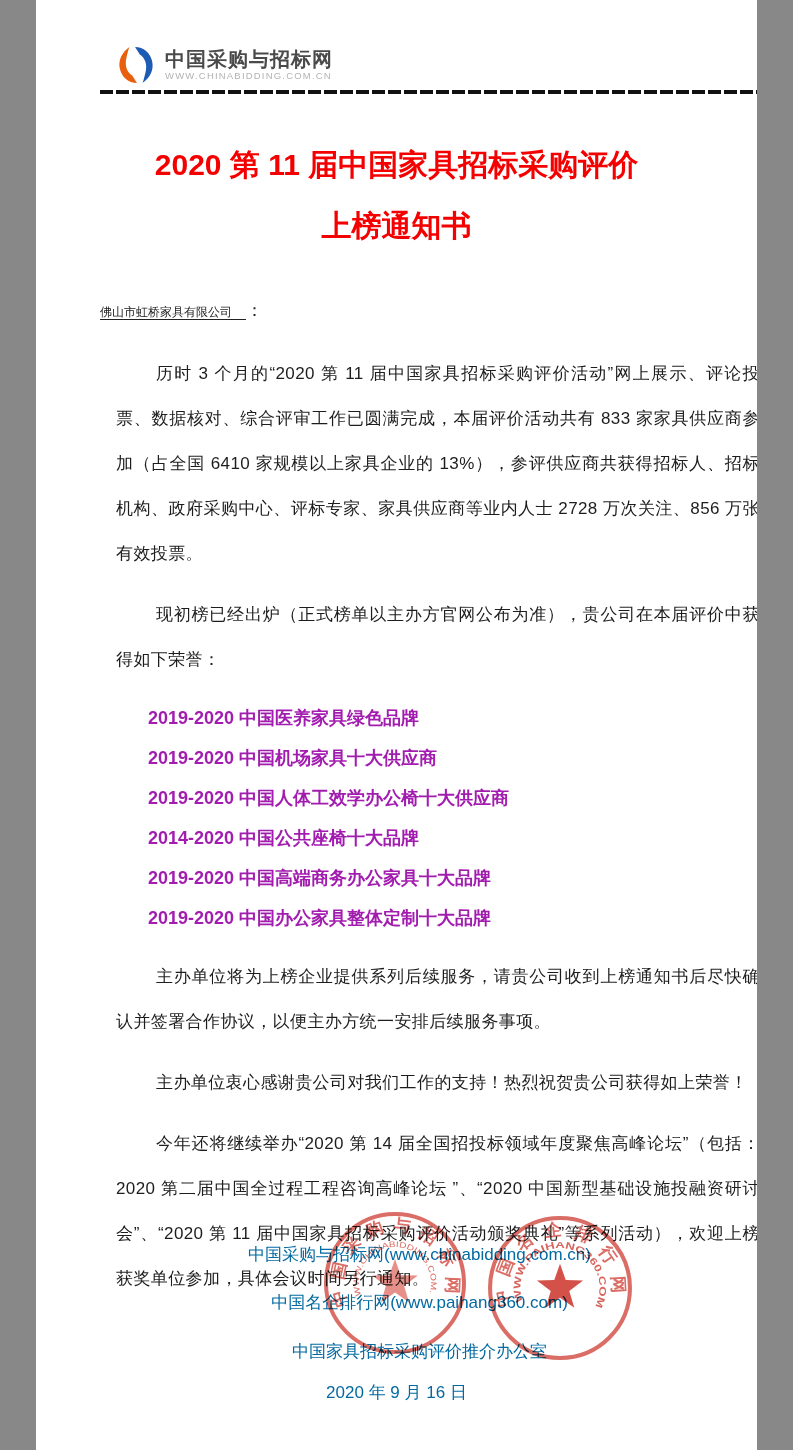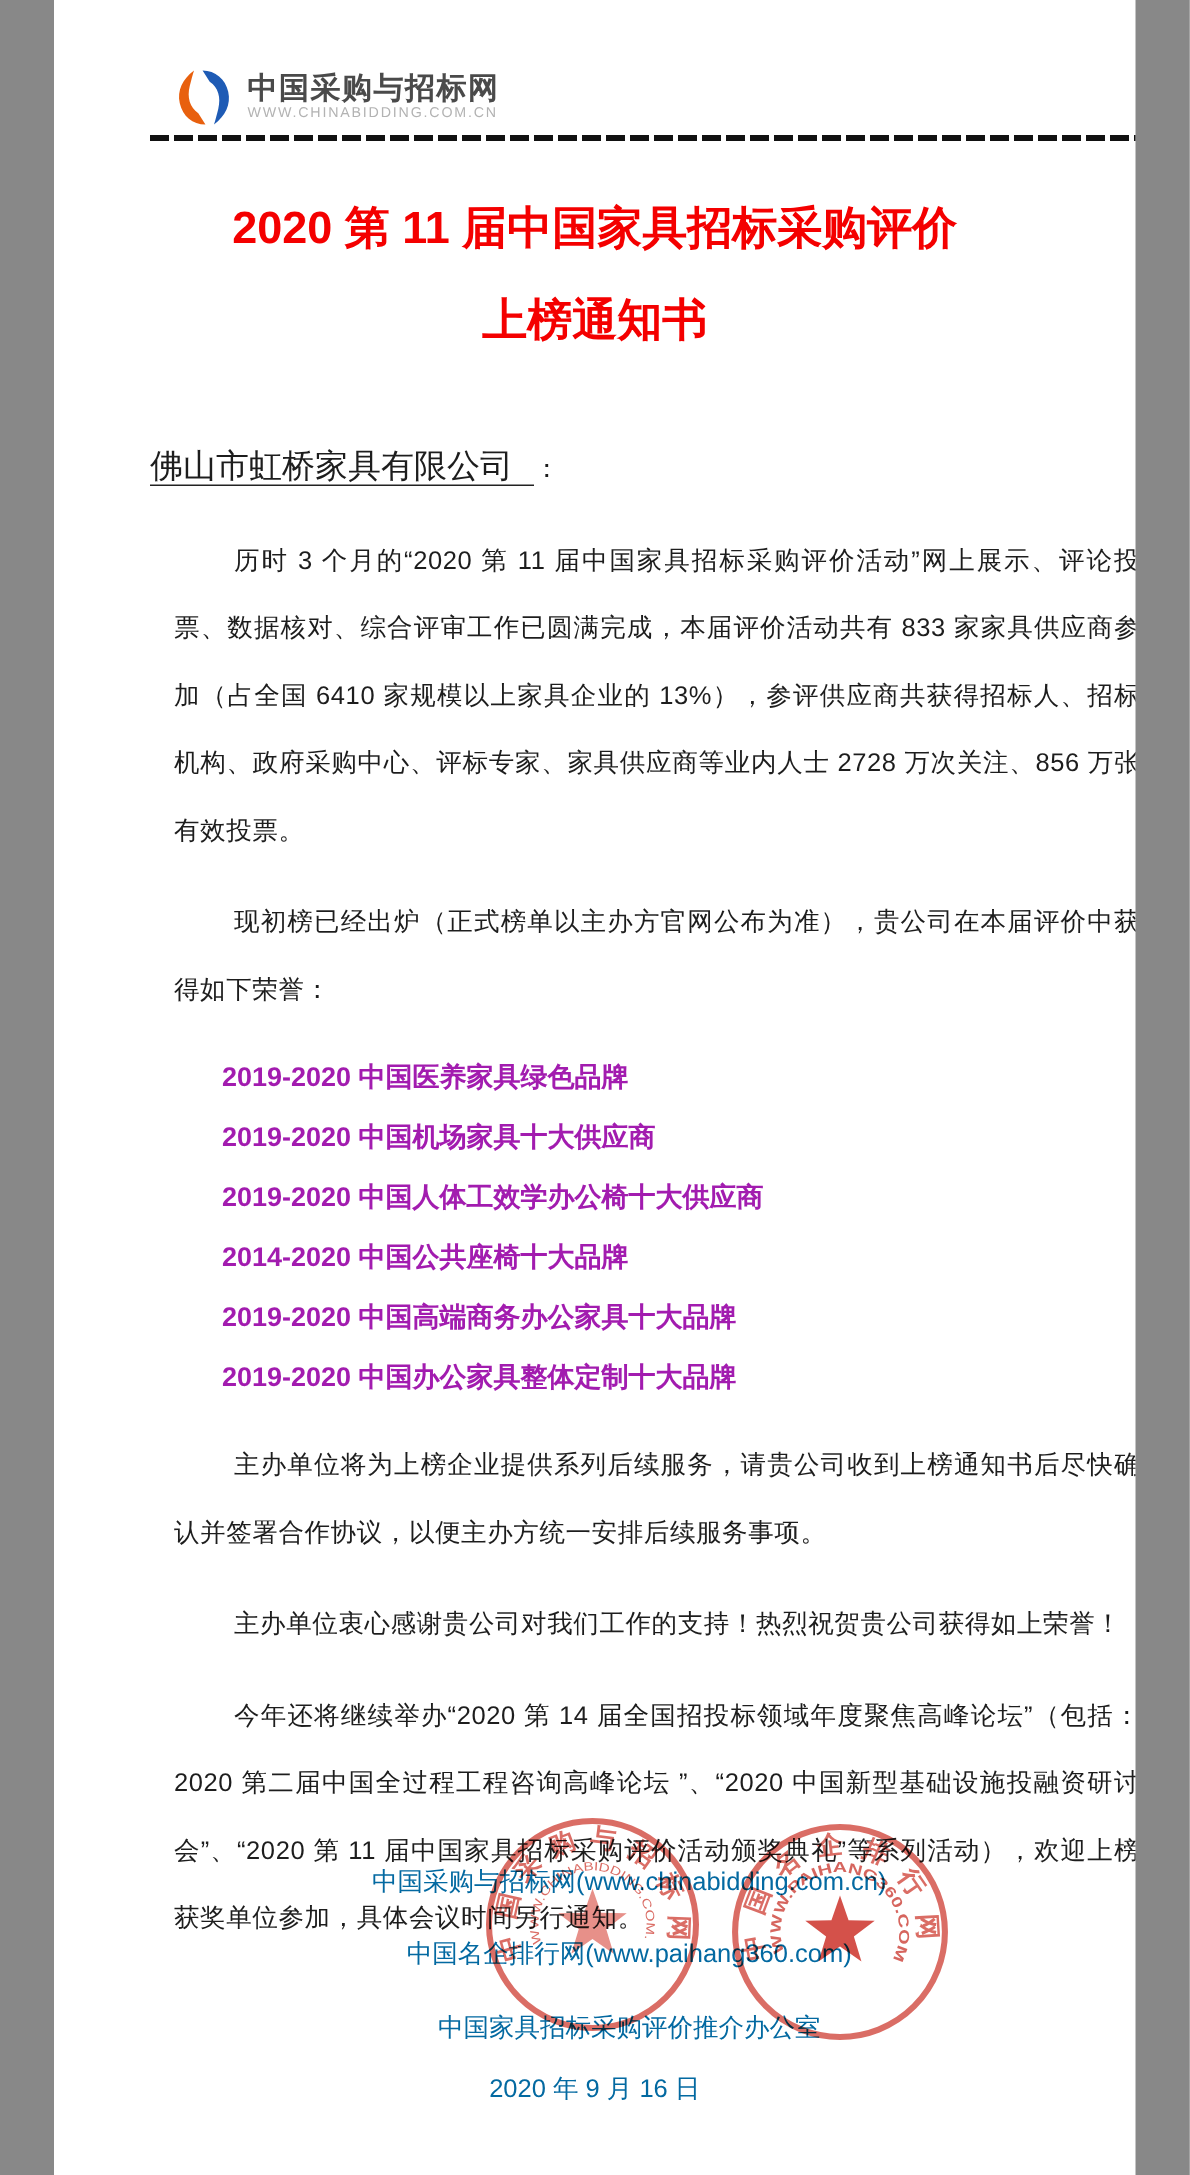--- a/index.html
+++ b/index.html
@@ -11,28 +11,28 @@
   
   .header{position:absolute;top:46px;left:80px;display:flex;align-items:center;gap:9px;}
   .logo-icon{width:40px;height:38px;flex:0 0 auto;}
   .logo-text .logo-title{font-size:20px;font-weight:bold;color:#4a4a4a;letter-spacing:1px;line-height:22px;}
   .logo-text .logo-url{font-size:9.5px;color:#b3b3b3;letter-spacing:1.2px;line-height:12px;}
   .divider{
     position:absolute;top:90px;left:64px;width:676px;height:4px;
     background:repeating-linear-gradient(90deg,#111 0 13px,rgba(0,0,0,0) 13px 16px);
   }
   
-  .doc-title{position:absolute;top:136px;left:0;width:100%;text-align:center;
+  .doc-title{position:absolute;top:148px;left:0;width:100%;text-align:center;
     color:#f40000;font-weight:bold;font-size:30px;line-height:34px;}
   .doc-title .t2{margin-top:27px;}
   
   .body{position:absolute;top:288px;left:64px;width:676px;font-size:17px;line-height:45px;}
   .body p{margin:16px;text-align:justify;text-indent:40px;letter-spacing:0.4px;}
   .recipient{line-height:45px;}
-  .recipient .company{border-bottom:1.5px solid #222;padding-right:14px;font-size:22px;}
+  .recipient .company{border-bottom:1.5px solid #222;padding-right:14px;font-size:12px;}
   .awards{padding:0 0 0 48px;margin:0;color:#a21caf;font-weight:bold;font-size:18px;line-height:40px;list-style:none;}
   
   .signature{position:absolute;top:1232px;left:0;width:100%;font-size:17px;line-height:45px;color:#0369a1;}
   .sig-line{text-align:center;transform:translateX(23px);}
   .sig-line.l2{margin-top:3px;}
   .sig-line.l3{margin-top:4px;}
   .sig-line.date{margin-top:-4px;transform:none;}
   
   .seal{position:absolute;mix-blend-mode:multiply;opacity:.85;pointer-events:none;}
   .seal-left{top:1210px;left:286px;width:146px;height:146px;}

